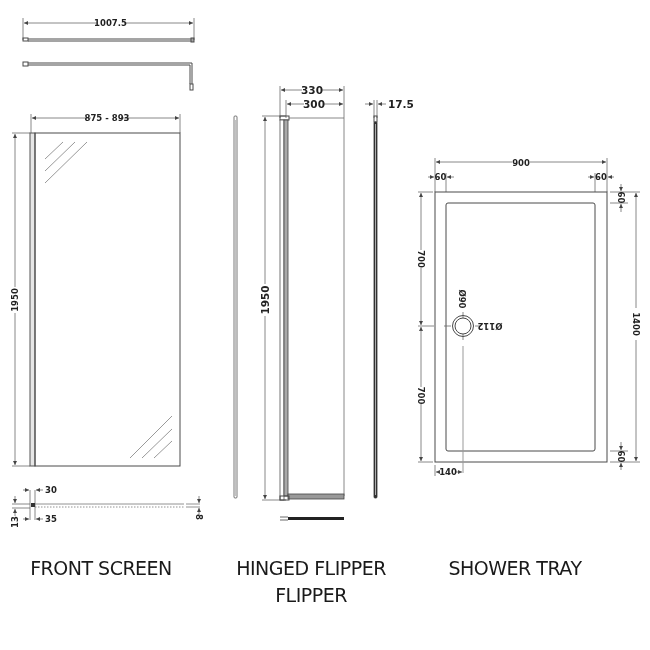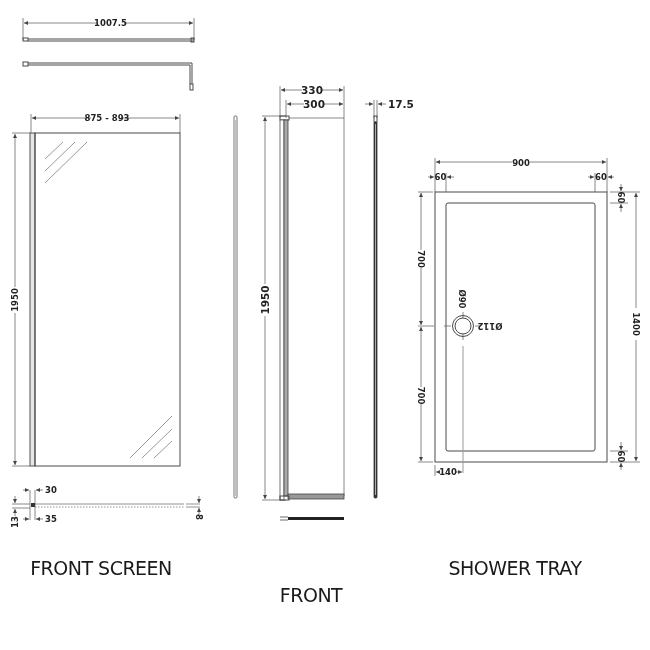--- a/index.html
+++ b/index.html
@@ -240,18 +240,18 @@
       <line class="dim" x1="456" y1="472" x2="462" y2="472" marker-end="url(#arr)"></line>
       <text class="dimtxt" x="448" y="475" text-anchor="middle">140</text>
     </g>
   </g>
 </svg>
 
 <div class="caption" style="left:0; width:202px; top:555px;">
   <span>FRONT SCREEN</span>
 </div>
 <div class="caption" style="left:210px; width:202px; top:555px;">
-  <br>
-  <span>FRONT</span>
+  <span>HINGED FLIPPER</span><br>
+  <span>FLIPPER</span>
 </div>
 <div class="caption" style="left:414px; width:202px; top:555px;">
   <span>SHOWER TRAY</span>
 </div>
 
 </body></html>

